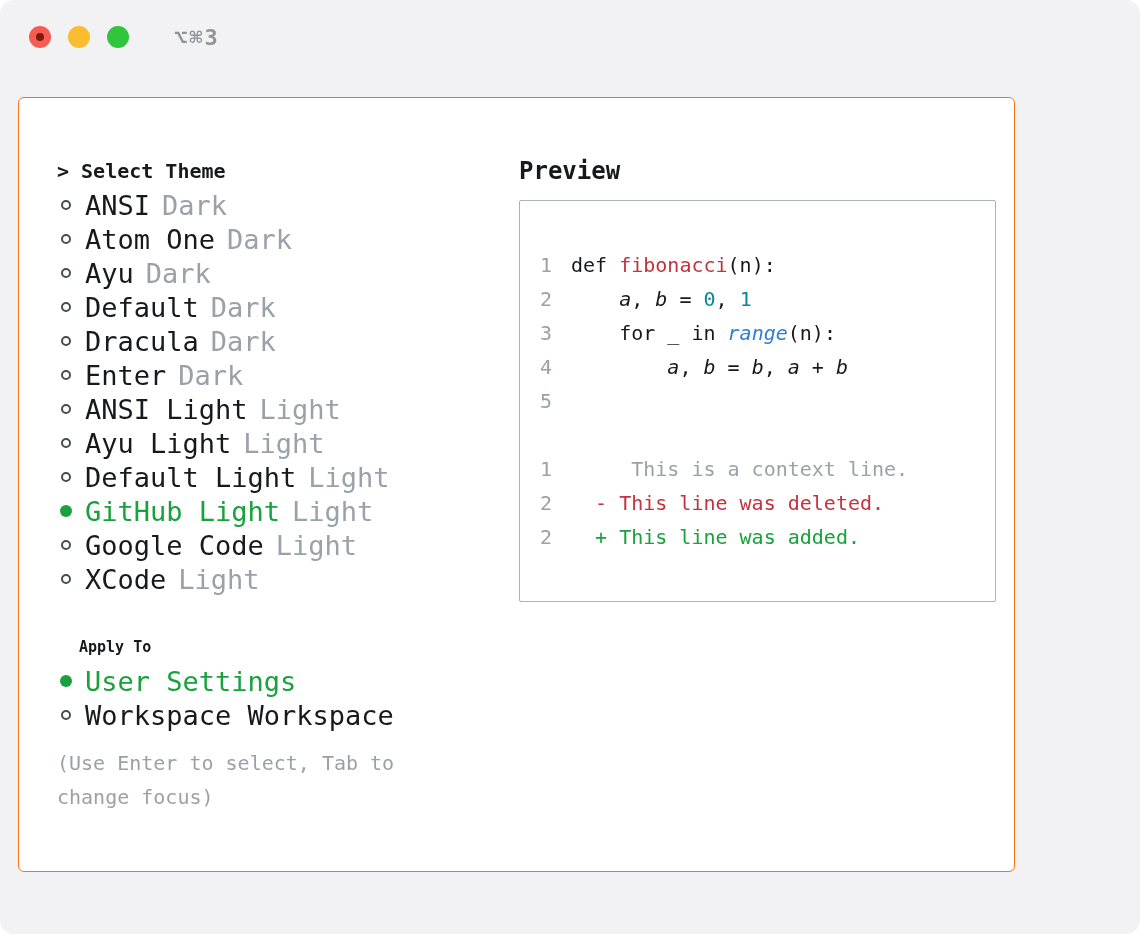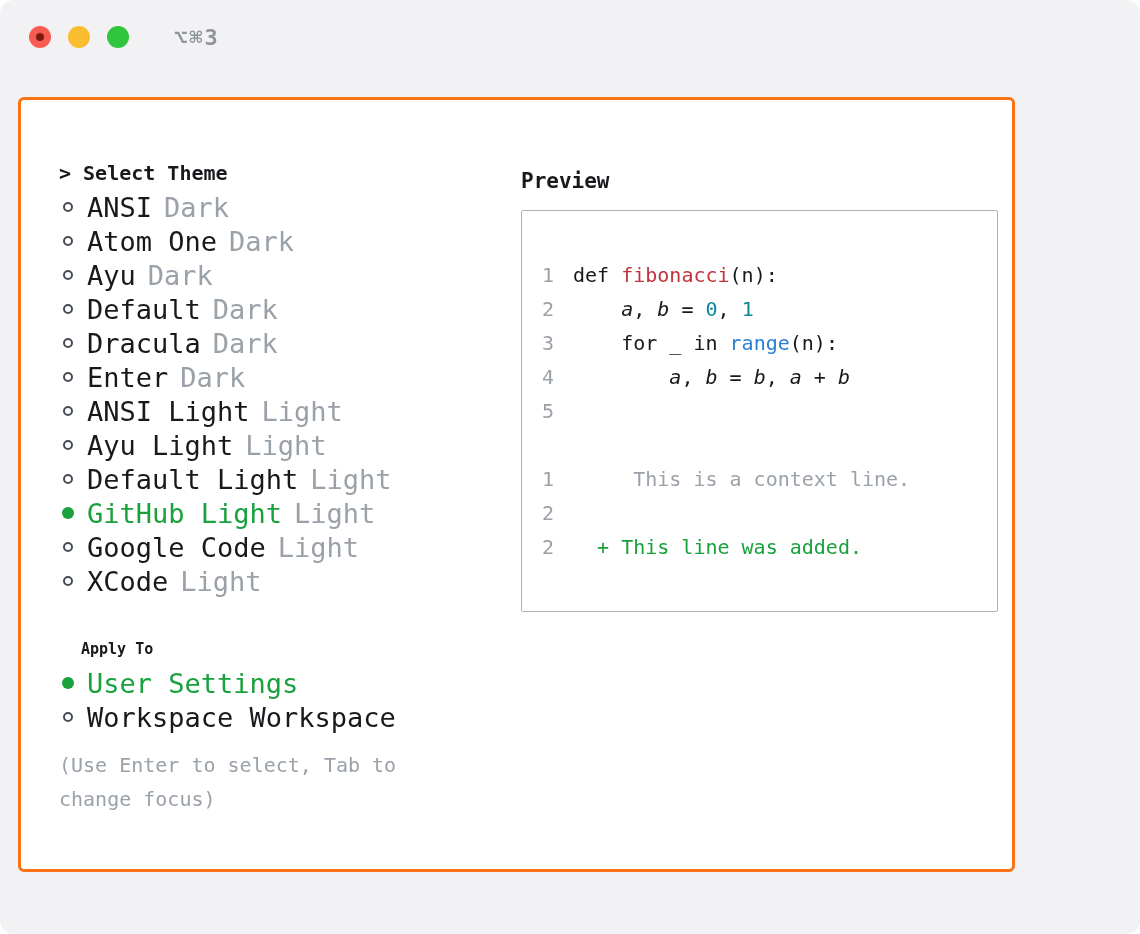--- a/index.html
+++ b/index.html
@@ -13,45 +13,45 @@
   .traffic-lights { display:flex; align-items:center; }
   .tl { width:22px; height:22px; border-radius:50%; margin-right:17px; position:relative; display:inline-block; }
   .tl-red { background:#f75c52; }
   .tl-red::after { content:""; position:absolute; left:7px; top:7px; width:8px; height:8px; border-radius:50%; background:#7f1a10; }
   .tl-yellow { background:#f9bd2f; }
   .tl-green { background:#30c53c; }
   .shortcut { margin-left:28px; font-size:22px; font-weight:bold; color:#8e949b; letter-spacing:2px; font-family:"DejaVu Sans Mono","DejaVu Sans",monospace; }
 
   
   .panel { position:absolute; left:18px; top:97px; width:997px; height:775px; background:#ffffff;
-           border:3px solid #f97316; border-radius:6px; padding:56px 20px 0 38px; display:flex; }
+           border:1px solid #f97316; border-radius:6px; padding:56px 20px 0 38px; display:flex; }
 
   .left-col { width:462px; flex:none; }
   .right-col { flex:1; }
 
   .section-title { font-size:20px; line-height:34px; font-weight:bold; color:var(--text); }
 
   .opt-row { display:flex; align-items:center; height:34px; font-size:27px; cursor:default; }
   .bullet { width:10px; height:10px; border-radius:50%; border:2px solid #474d55; margin:0 14px 0 4px; flex:none; }
   .bullet.filled { border:none; width:12px; height:12px; background:var(--accent-green); margin:0 13px 0 3px; }
   .opt-label { color:var(--text); white-space:pre; }
   .opt-row.selected .opt-label { color:var(--accent-green); }
   .opt-variant { color:var(--muted); margin-left:12px; white-space:pre; }
 
   .apply-title { font-size:15px; line-height:34px; font-weight:bold; margin-top:34px; margin-left:22px; }
   .hint { margin-top:14px; font-size:20px; line-height:34px; color:var(--muted); max-width:404px; }
 
   
-  .preview-title { font-size:21px; line-height:34px; font-weight:bold;margin-top:8px; }
+  .preview-title { font-size:24px; line-height:34px; font-weight:bold; }
   .preview-box { margin-top:12px; width:477px; border:1px solid #adb2b8; border-radius:2px; padding:47px 10px 47px 20px; background:#ffffff; }
   .code-line { display:flex; height:34px; line-height:34px; font-size:20px; }
   .line-num { width:15px; flex:none; color:var(--muted); margin-right:16px; text-align:left; }
   .line-content { white-space:pre;text-align:right; }
   .c-red { color:var(--code-red); }
-  .c-blue { color:var(--code-blue); }
+  .c-blue { color:var(--code-blue);font-style:italic; }
   .c-teal { color:var(--code-teal); }
   .c-gray { color:var(--muted); }
   .c-green { color:var(--accent-green); }
   .italic { font-style:italic; }
 </style>
 </head>
 <body>
 
 <div class="window">
   <div class="titlebar">
@@ -168,20 +168,21 @@
             <div class="code-line">
               <span class="line-num"></span>
               <span class="line-content"></span>
             </div>
             <div class="code-line">
               <span class="line-num">1</span>
               <span class="line-content"><span class="c-gray">     This is a context line.</span></span>
             </div>
             <div class="code-line">
               <span class="line-num">2</span>
+              <span class="line-content"><span class="c-red">  - This line was deleted.</span></span>
             </div>
             <div class="code-line">
               <span class="line-num">2</span>
               <span class="line-content"><span class="c-green">  + This line was added.</span></span>
             </div>
           </div>
       </div>
     </div>
   </div>
 </div>

